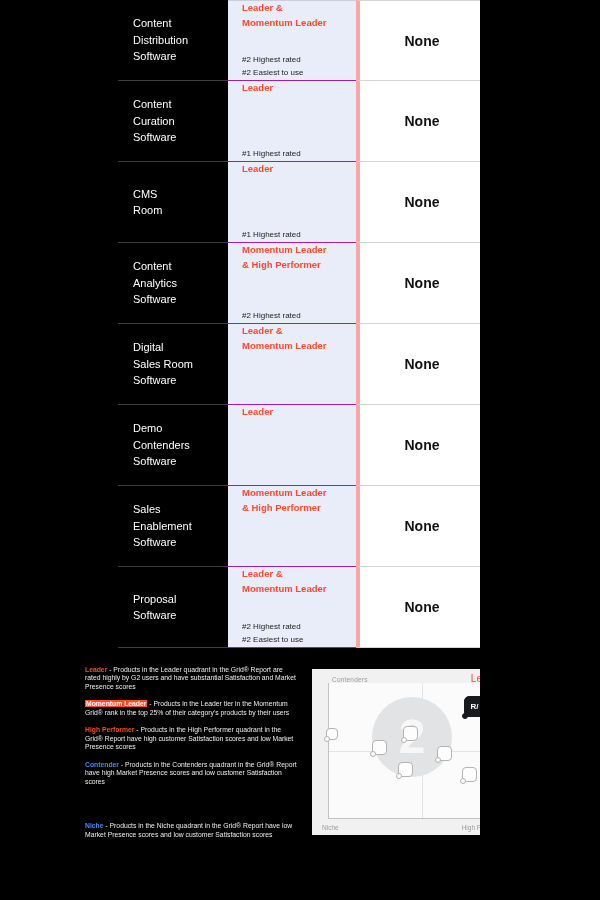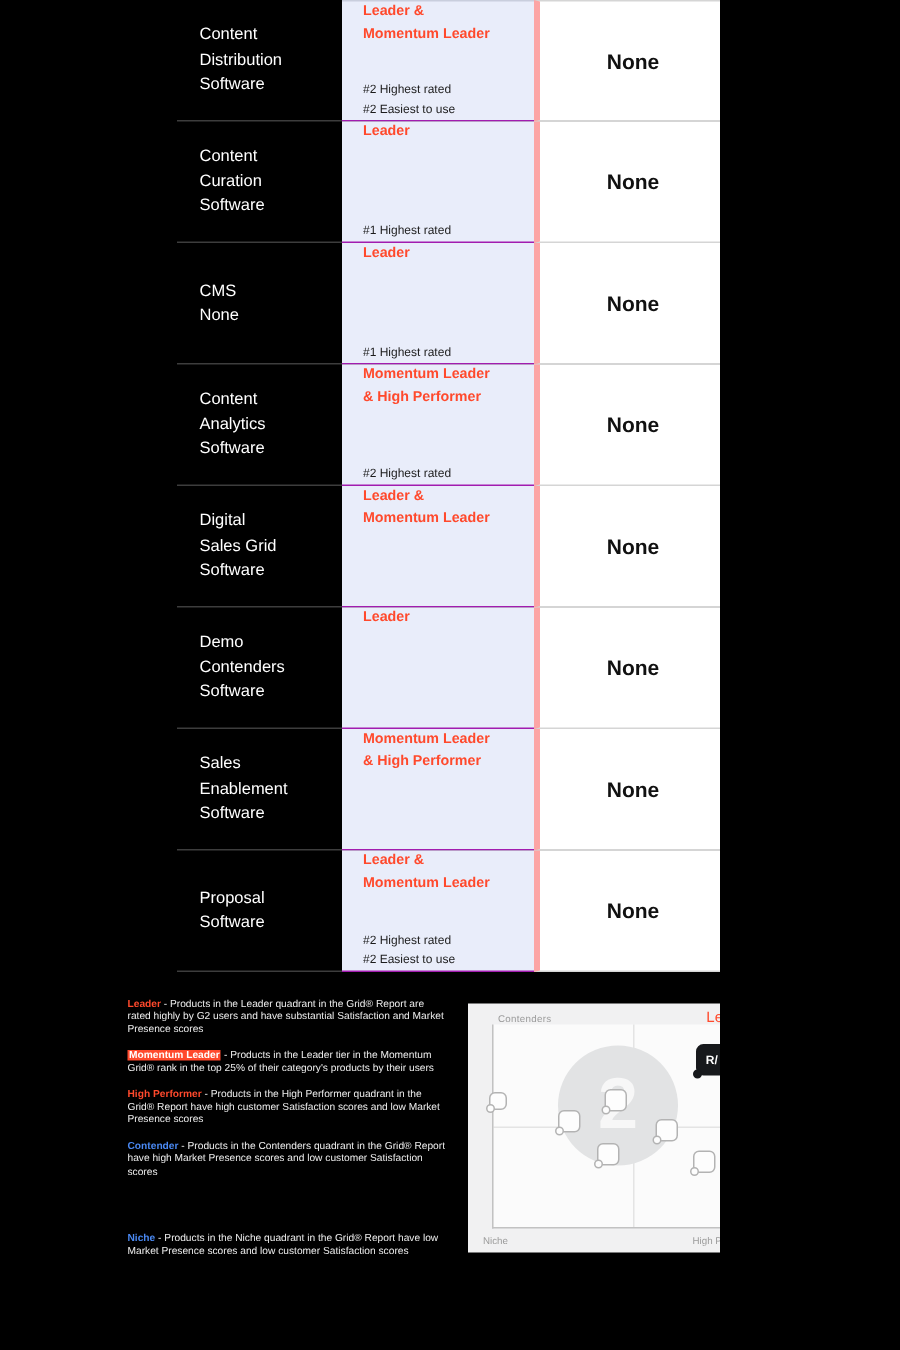--- a/index.html
+++ b/index.html
@@ -83,21 +83,21 @@
 Software</div>
       <div class="cell award">
         <div class="award-title">Leader</div>
         <div class="award-details">#1 Highest rated</div>
       </div>
       <div class="cell none">None</div>
     </div>
 
     <div class="row">
       <div class="cell cat">CMS
-None</div>
+Room</div>
       <div class="cell award">
         <div class="award-title">Leader</div>
         <div class="award-details">#1 Highest rated</div>
       </div>
       <div class="cell none">None</div>
     </div>
 
     <div class="row">
       <div class="cell cat">Content
 Analytics
@@ -105,21 +105,21 @@
       <div class="cell award">
         <div class="award-title">Momentum Leader
 &amp; High Performer</div>
         <div class="award-details">#2 Highest rated</div>
       </div>
       <div class="cell none">None</div>
     </div>
 
     <div class="row">
       <div class="cell cat">Digital
-Sales Grid
+Sales Room
 Software</div>
       <div class="cell award">
         <div class="award-title">Leader &amp;
 Momentum Leader</div>
 
       </div>
       <div class="cell none">None</div>
     </div>
 
     <div class="row">

